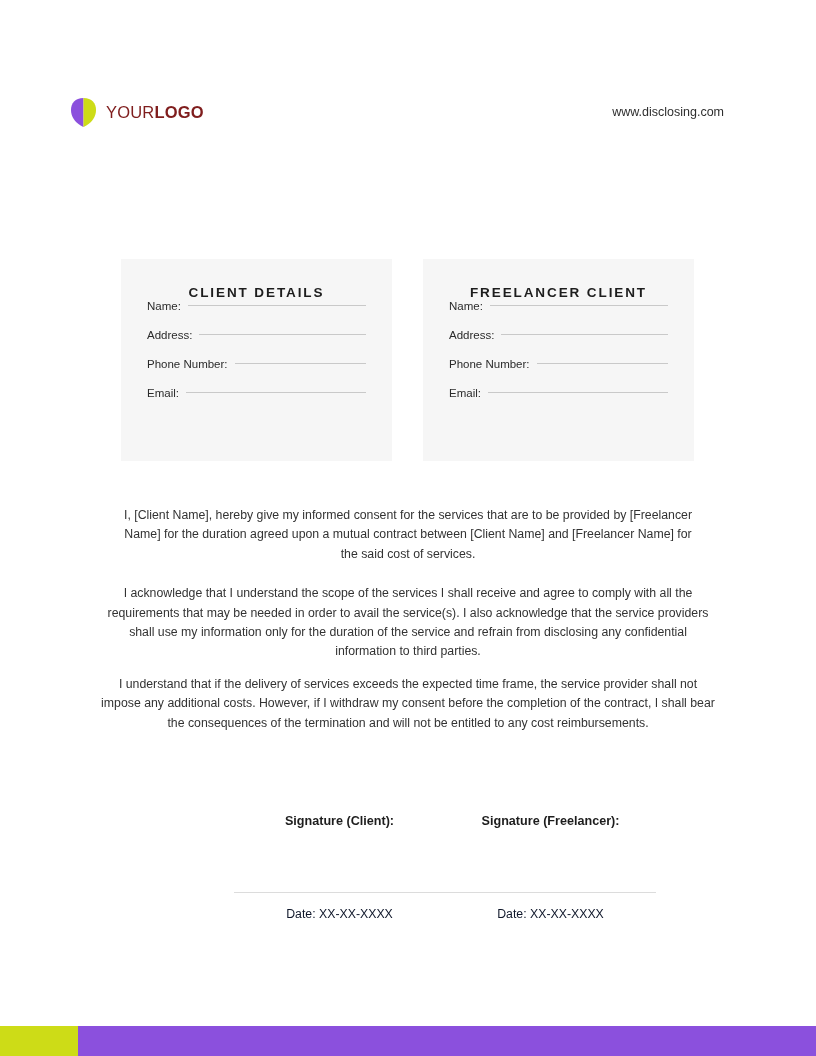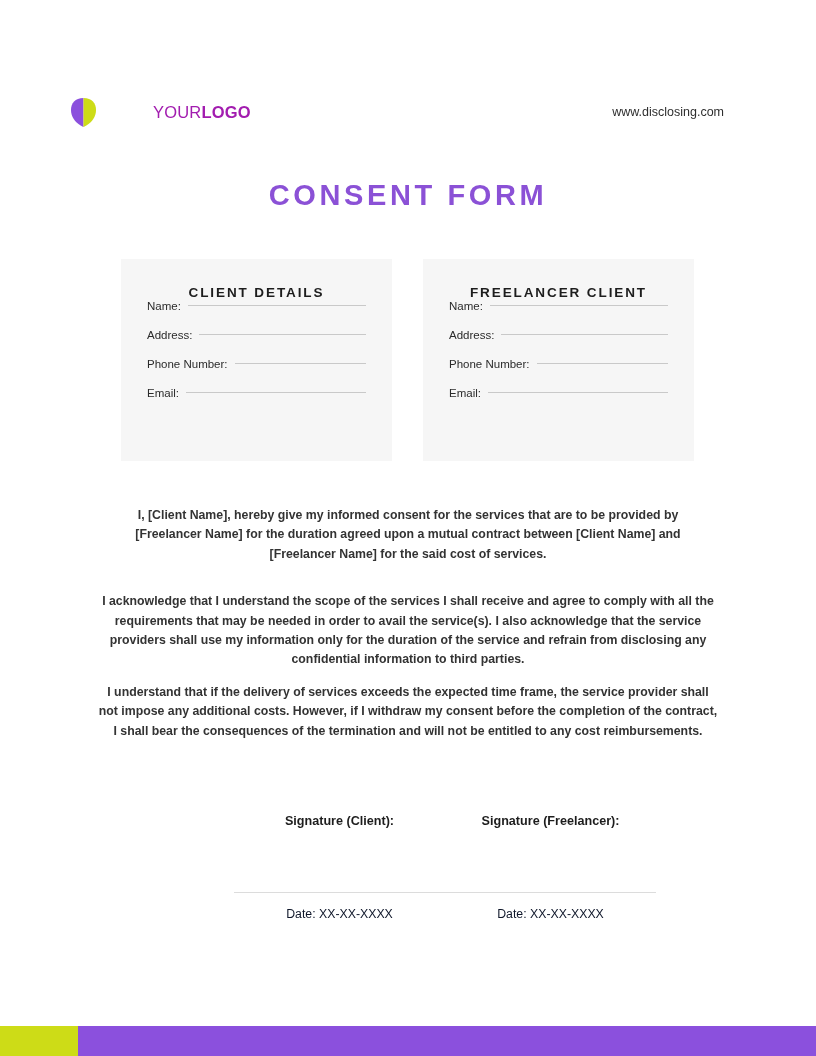--- a/index.html
+++ b/index.html
@@ -39,24 +39,23 @@
 
   .brand-mark {
     width: 27px;
     height: 30px;
     display: block;
   }
 
   .brand-text {
     font-size: 16.5px;
     letter-spacing: 0.2px;
-    color: #a21caf;
+    color: #7f1d1d;
     font-weight: 400;
     white-space: nowrap;
-    margin-left: 47px;
   }
   .brand-text .bold { font-weight: 700; }
 
   .website {
     font-size: 12.5px;
     color: #2f2f2f;
     white-space: nowrap;
   }
 
   
@@ -118,32 +117,31 @@
     margin-left: 7px;
     margin-bottom: 2px;
   }
 
   
   .body-copy {
     position: absolute;
     top: 506px;
     left: 98px;
     width: 620px;
-    font-weight: bold;
   }
 
   .para {
     text-align: center;
     font-size: 12.3px;
     line-height: 19.4px;
     color: #333333;
   }
 
   .para.p1 { width: 580px; margin: 0 auto; }
-  .para.p2 { margin-top: 28px; }
+  .para.p2 { margin-top: 20px; }
   .para.p3 { margin-top: 13px; }
 
   
   .signatures {
     position: absolute;
     top: 814px;
     left: 160px;
     width: 496px;
     display: flex;
     justify-content: flex-end;
@@ -203,21 +201,20 @@
     <div class="brand">
       <svg class="brand-mark" viewBox="0 0 27 30">
         <path d="M13.5 30 C13.5 30 1 25 1 13 C1 6 5 1 13.5 1 Z" fill="#8b50dd"></path>
         <path d="M13.5 30 C13.5 30 26 25 26 13 C26 6 22 1 13.5 1 Z" fill="#cddc17"></path>
       </svg>
       <div class="brand-text"><span>YOUR</span><span class="bold">LOGO</span></div>
     </div>
     <div class="website">www.disclosing.com</div>
   </div>
 
-  <div class="doc-title">CONSENT FORM</div>
 
   <div class="panels">
 
     <div class="panel">
       <div class="panel-title">CLIENT DETAILS</div>
 
       <div class="field-row">
         <span class="field-label">Name:</span>
         <span class="field-line"></span>
       </div>

